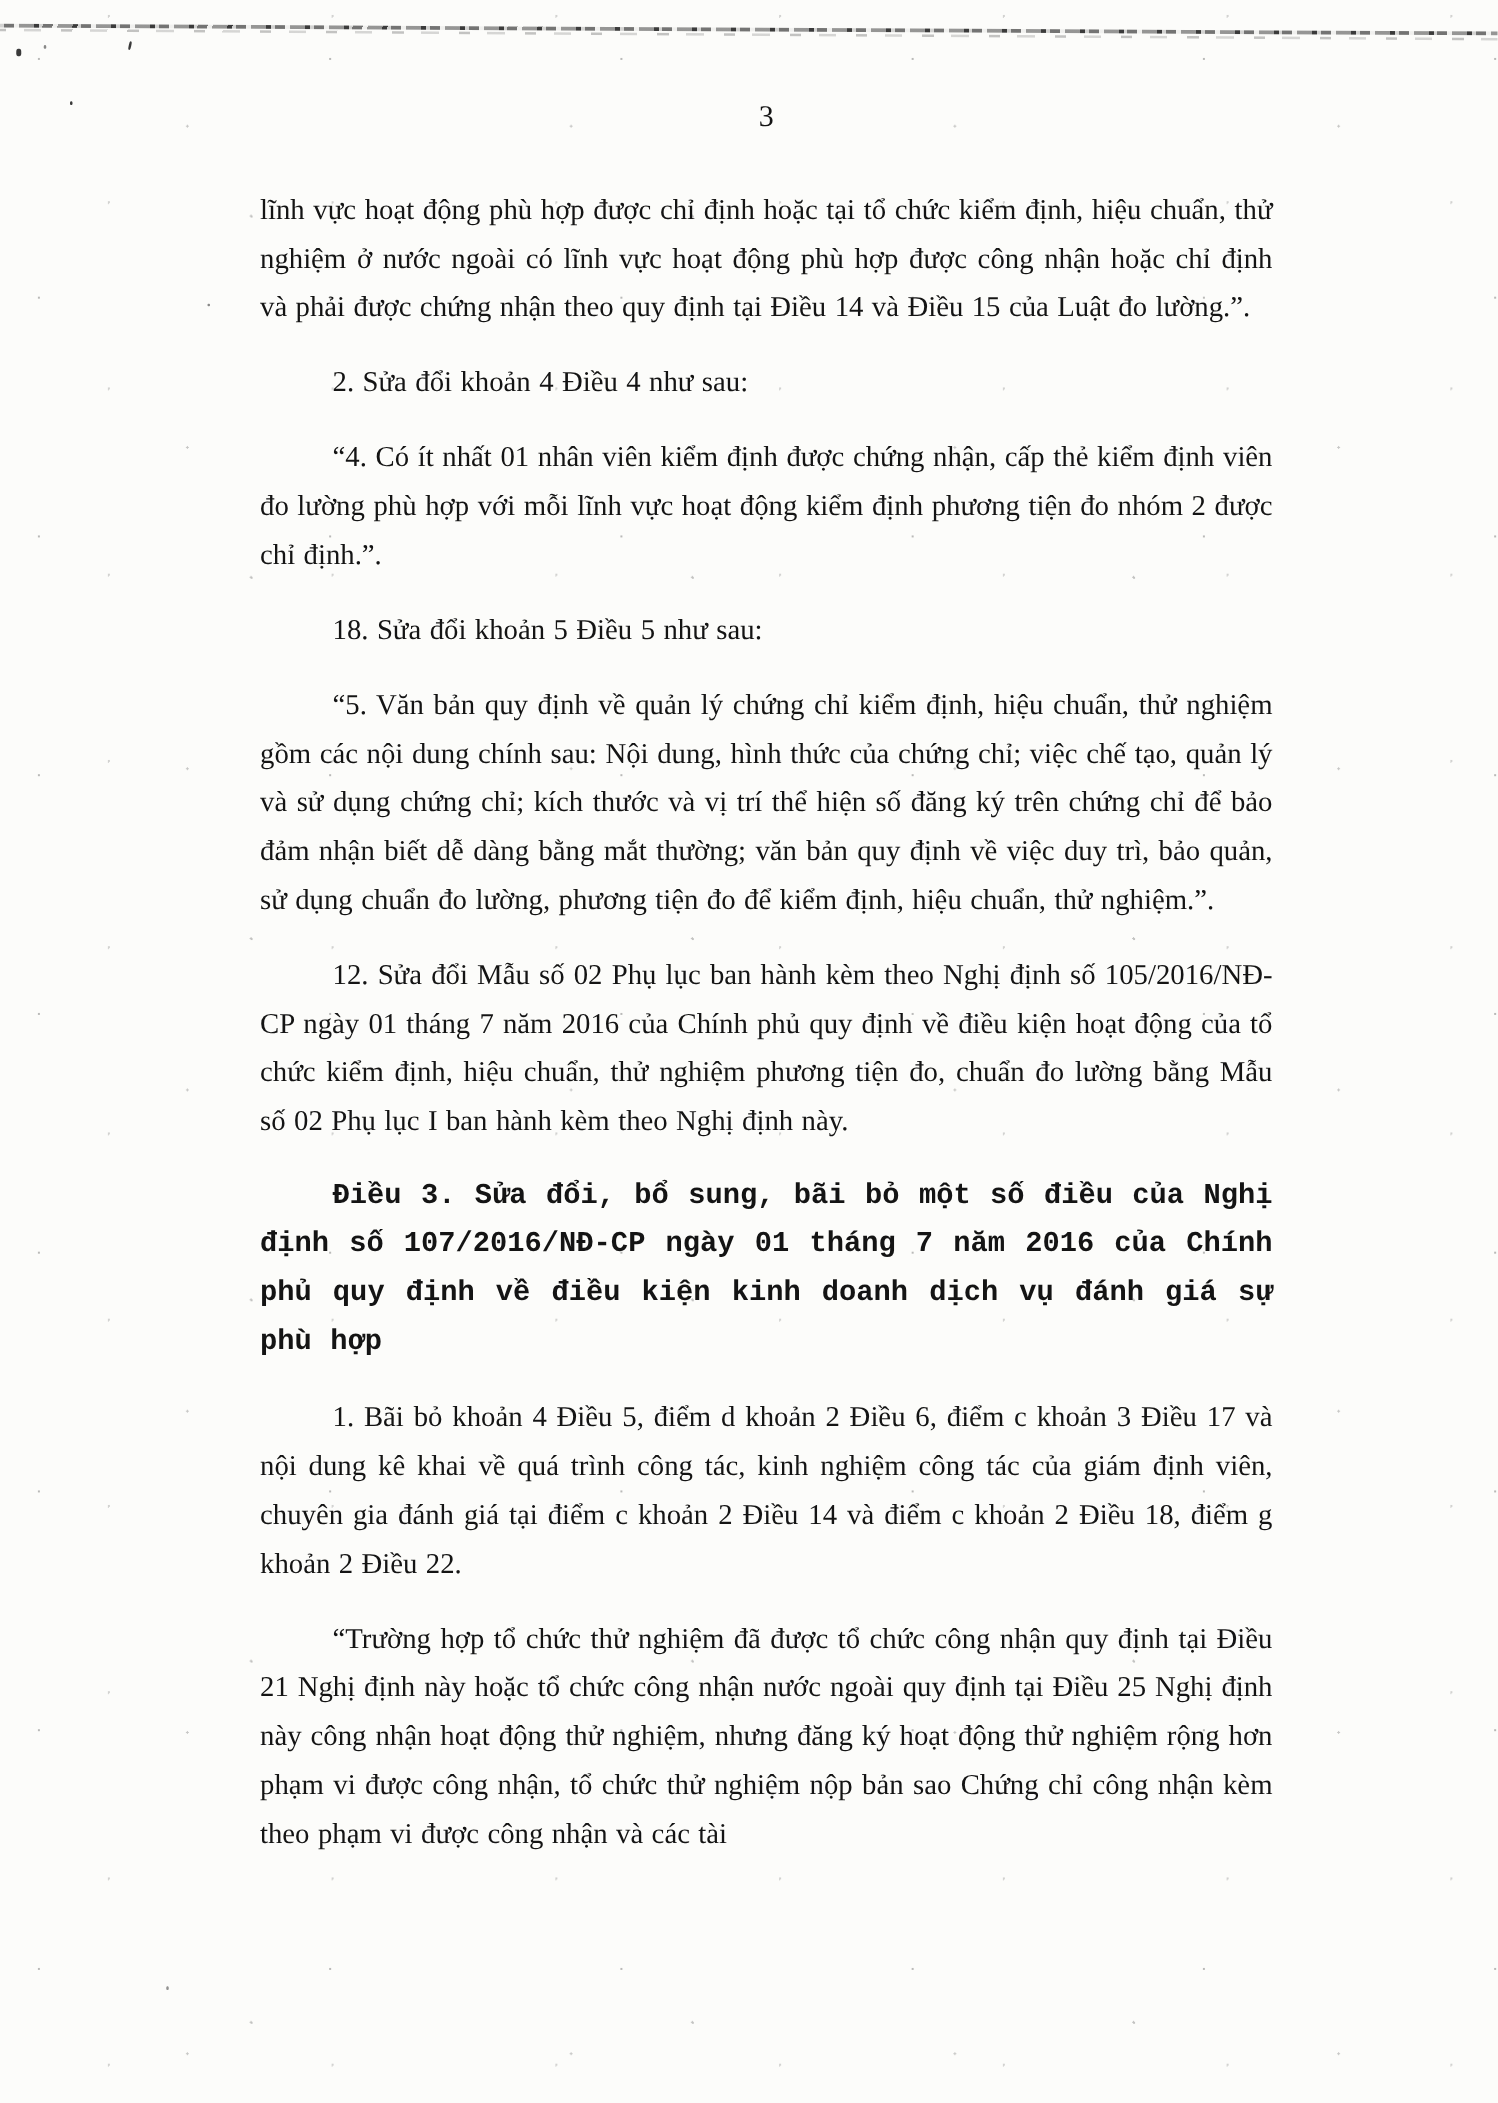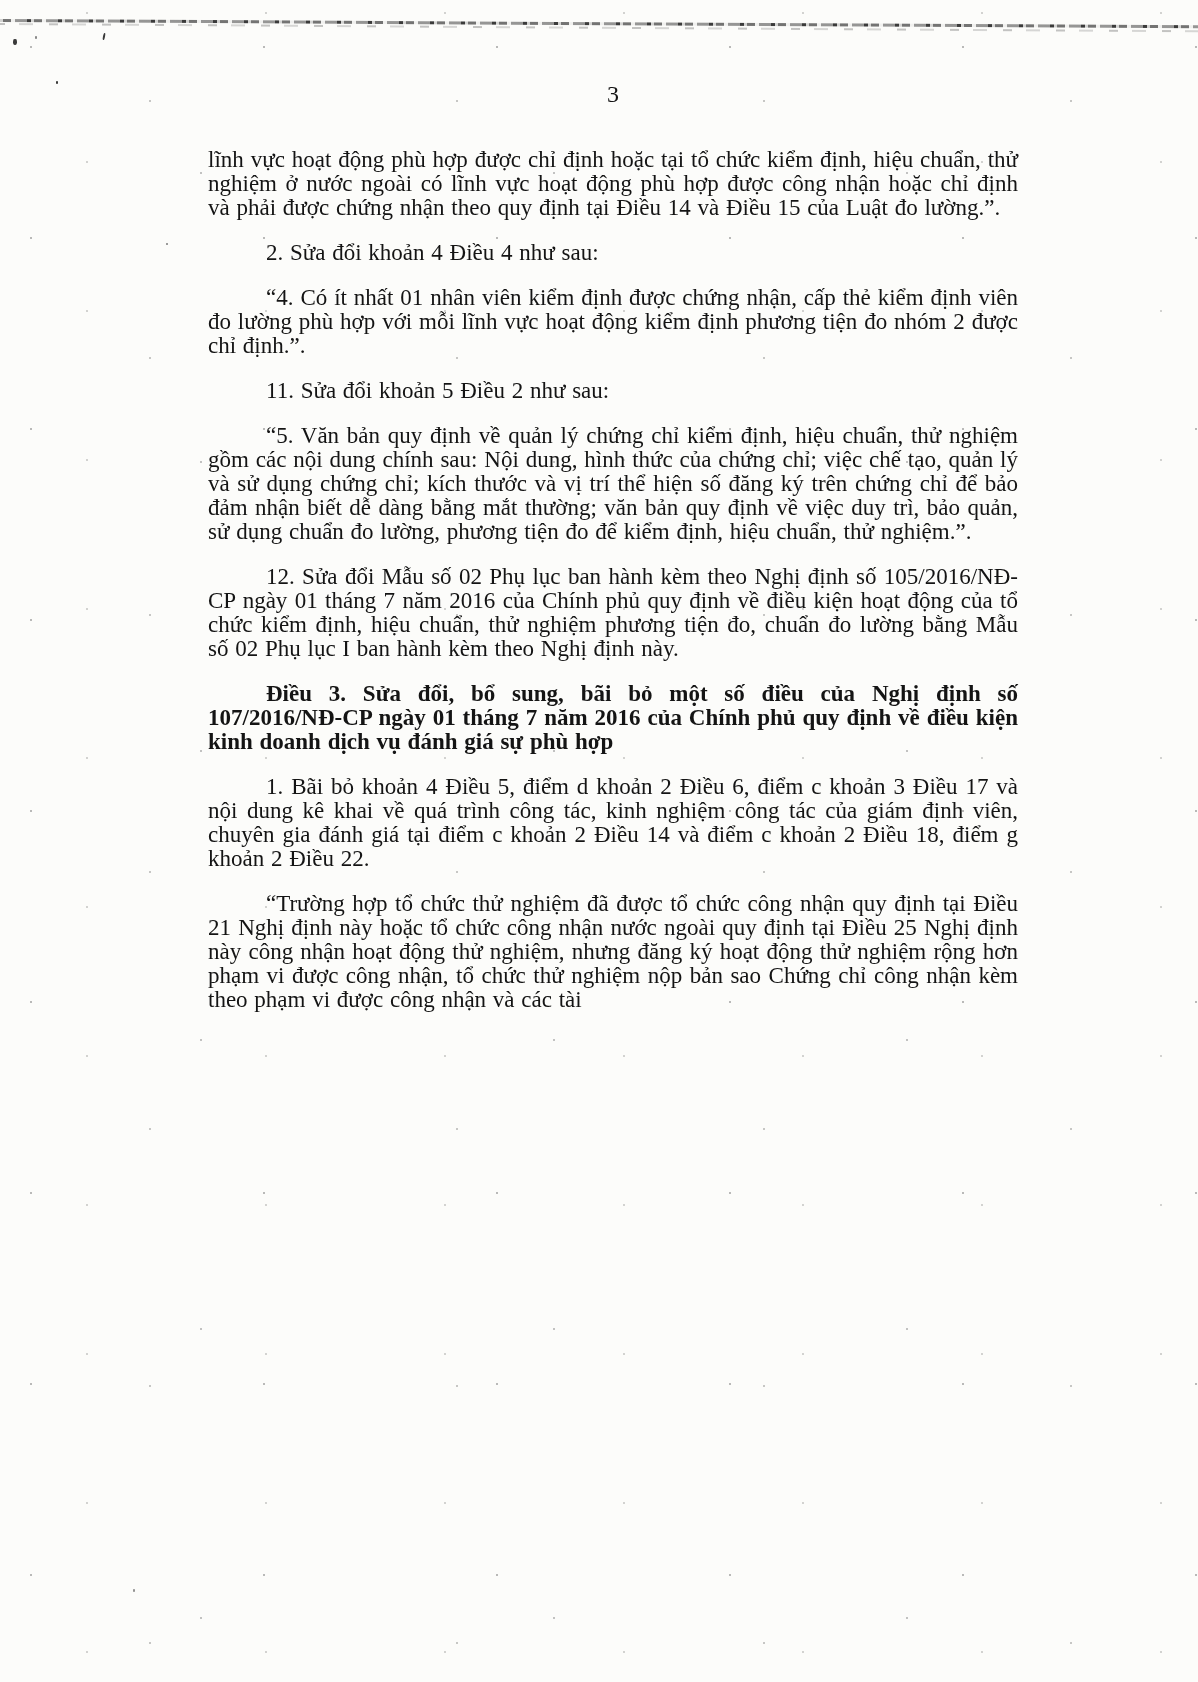--- a/index.html
+++ b/index.html
@@ -68,45 +68,45 @@
 
   .page-num {
     text-align: center;
     font-size: 24px;
     line-height: 28px;
     margin: 0 0 40px 0;
   }
 
   .para {
     font-size: 23px;
-    line-height: 24px;
+    line-height: 39px;
     text-align: justify;
     margin: 0 0 21px 0;
     word-spacing: 1px;
   }
   .indent { text-indent: 58px; }
-  .heading { font-weight: bold; }
+  .heading { font-weight: bold; font-family: Liberation Mono, monospace; }
 </style>
 </head>
 <body>
 
 <div class="scan-line"></div>
 <div class="scan-line secondary"></div>
 <div class="speck" style="left:13px; top:39px; width:4px; height:6px;"></div>
 <div class="speck" style="left:103px; top:33px; width:2px; height:7px; transform:rotate(12deg);"></div>
 <div class="speck" style="left:56px; top:81px; width:2px; height:3px;"></div>
 <div class="speck" style="left:35px; top:36px; width:2px; height:3px; opacity:.6;"></div>
 <div class="speck" style="left:166px; top:243px; width:2px; height:2px; opacity:.6;"></div>
 <div class="speck" style="left:133px; top:1589px; width:2px; height:3px; opacity:.55;"></div>
 
 <main class="page-content">
   <p class="page-num">3</p>
 
   <p class="para">lĩnh vực hoạt động phù hợp được chỉ định hoặc tại tổ chức kiểm định, hiệu chuẩn, thử nghiệm ở nước ngoài có lĩnh vực hoạt động phù hợp được công nhận hoặc chỉ định và phải được chứng nhận theo quy định tại Điều 14 và Điều 15 của Luật đo lường.”.</p>
   <p class="para indent">2. Sửa đổi khoản 4 Điều 4 như sau:</p>
   <p class="para indent">“4. Có ít nhất 01 nhân viên kiểm định được chứng nhận, cấp thẻ kiểm định viên đo lường phù hợp với mỗi lĩnh vực hoạt động kiểm định phương tiện đo nhóm 2 được chỉ định.”.</p>
-  <p class="para indent">11. Sửa đổi khoản 5 Điều 2 như sau:</p>
+  <p class="para indent">18. Sửa đổi khoản 5 Điều 5 như sau:</p>
   <p class="para indent">“5. Văn bản quy định về quản lý chứng chỉ kiểm định, hiệu chuẩn, thử nghiệm gồm các nội dung chính sau: Nội dung, hình thức của chứng chỉ; việc chế tạo, quản lý và sử dụng chứng chỉ; kích thước và vị trí thể hiện số đăng ký trên chứng chỉ để bảo đảm nhận biết dễ dàng bằng mắt thường; văn bản quy định về việc duy trì, bảo quản, sử dụng chuẩn đo lường, phương tiện đo để kiểm định, hiệu chuẩn, thử nghiệm.”.</p>
   <p class="para indent">12. Sửa đổi Mẫu số 02 Phụ lục ban hành kèm theo Nghị định số 105/2016/NĐ-CP ngày 01 tháng 7 năm 2016 của Chính phủ quy định về điều kiện hoạt động của tổ chức kiểm định, hiệu chuẩn, thử nghiệm phương tiện đo, chuẩn đo lường bằng Mẫu số 02 Phụ lục I ban hành kèm theo Nghị định này.</p>
   <p class="para indent heading">Điều 3. Sửa đổi, bổ sung, bãi bỏ một số điều của Nghị định số 107/2016/NĐ-CP ngày 01 tháng 7 năm 2016 của Chính phủ quy định về điều kiện kinh doanh dịch vụ đánh giá sự phù hợp</p>
   <p class="para indent">1. Bãi bỏ khoản 4 Điều 5, điểm d khoản 2 Điều 6, điểm c khoản 3 Điều 17 và nội dung kê khai về quá trình công tác, kinh nghiệm công tác của giám định viên, chuyên gia đánh giá tại điểm c khoản 2 Điều 14 và điểm c khoản 2 Điều 18, điểm g khoản 2 Điều 22.</p>
   <p class="para indent">“Trường hợp tổ chức thử nghiệm đã được tổ chức công nhận quy định tại Điều 21 Nghị định này hoặc tổ chức công nhận nước ngoài quy định tại Điều 25 Nghị định này công nhận hoạt động thử nghiệm, nhưng đăng ký hoạt động thử nghiệm rộng hơn phạm vi được công nhận, tổ chức thử nghiệm nộp bản sao Chứng chỉ công nhận kèm theo phạm vi được công nhận và các tài</p>
 </main>
 
 </body></html>

